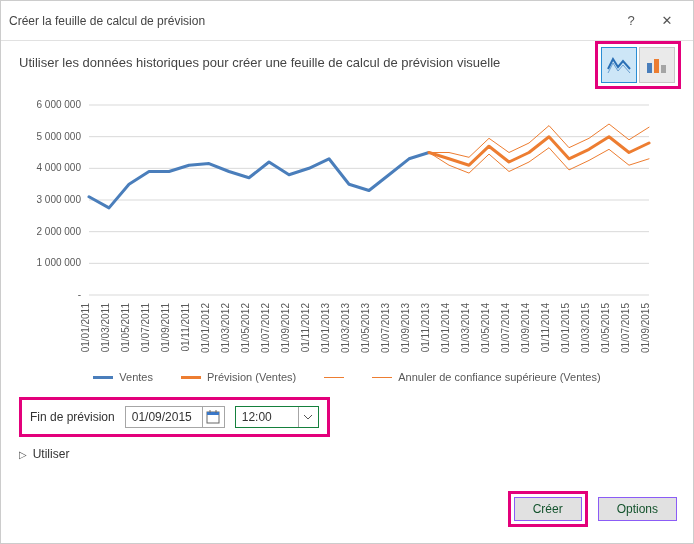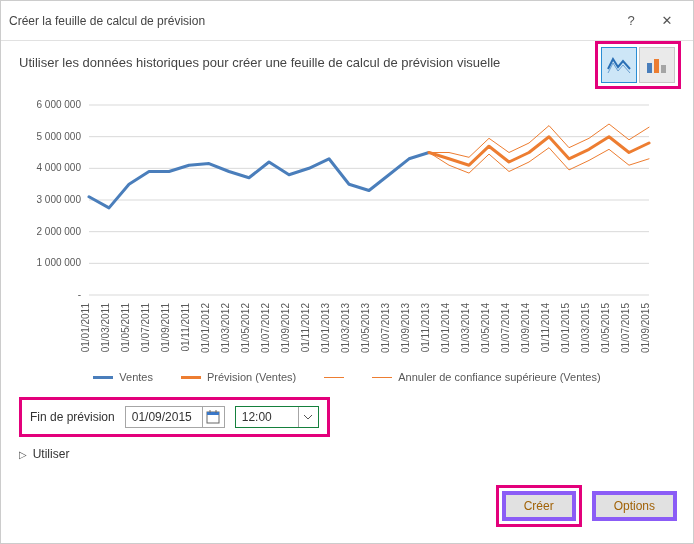--- a/index.html
+++ b/index.html
@@ -22,21 +22,21 @@
   .controls-wrap label { font-size:12px; color:#333;}
   .dateinput { display:flex; border:1px solid #a6a6a6; background:#fff;}
   .dateinput input { border:none; padding:3px 6px; font-size:12px; width:76px; color:#333; outline:none;}
   .dateinput .cal { border-left:1px solid #a6a6a6; width:22px; display:flex; align-items:center; justify-content:center; cursor:pointer;}
   .timeinput { display:flex; border:1px solid #15803d; background:#fff;}
   .timeinput input { border:none; padding:3px 6px; font-size:12px; width:62px; color:#333; outline:none;}
   .timeinput .dd { border-left:1px solid #a6a6a6; width:20px; display:flex; align-items:center; justify-content:center; cursor:pointer;}
   .options { margin-top:10px; display:flex; align-items:center; gap:6px; cursor:pointer; font-size:12px; color:#333;}
   .options .tri { font-size:10px; color:#555;}
   .footerbtns { position:absolute; right:16px; bottom:16px; display:flex; gap:10px; align-items:center;}
-  .winbtn { padding:4px 18px; background:#e1e1e1; border:4px solid #8b5cf6; font-size:12px; color:#a16207; cursor:pointer;}
+  .winbtn { padding:4px 18px; background:#e1e1e1; border:1px solid #8b5cf6; font-size:12px; color:#14532d; cursor:pointer;}
   .createwrap { border:3px solid #e3007b; padding:3px;}
   .tick text { font-size:10px; fill:#595959;}
   .ytick text { font-size:10px; fill:#595959;}
 </style>
 </head>
 <body>
 
 <div class="titlebar">
   <div class="title">Créer la feuille de calcul de prévision</div>
   <div class="tbtn">?</div>

